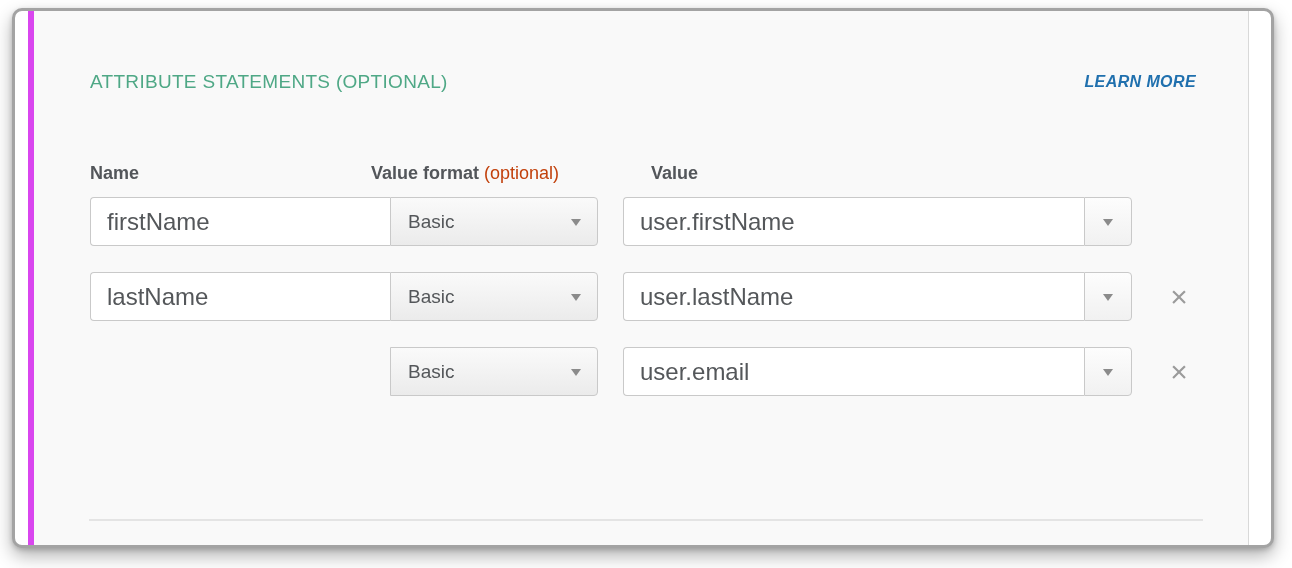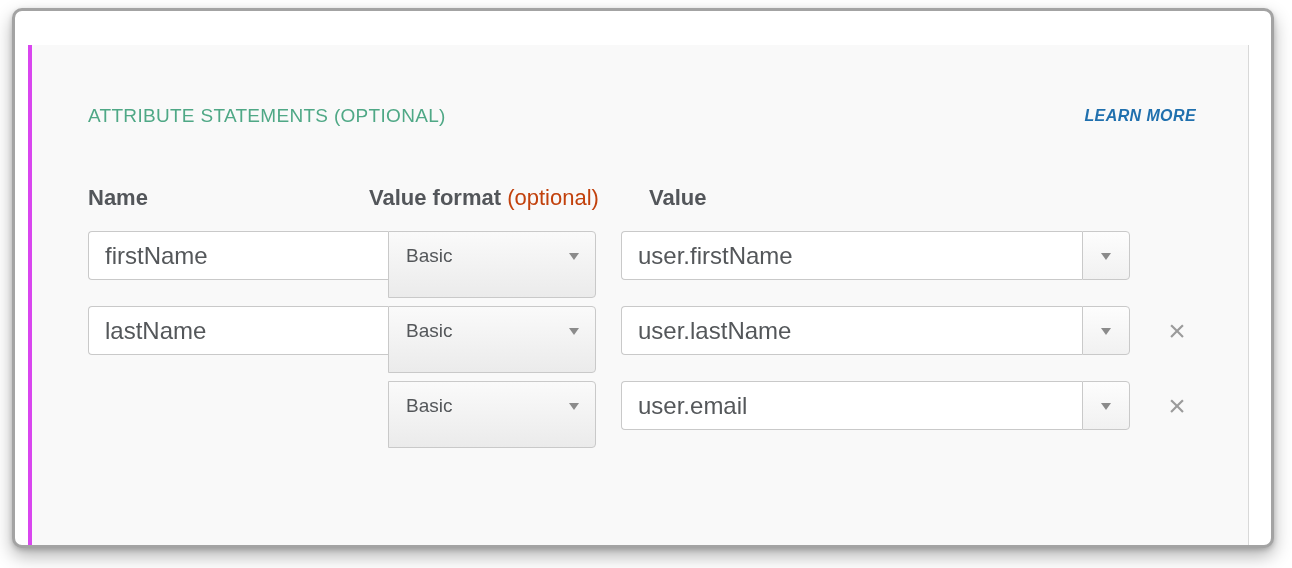--- a/index.html
+++ b/index.html
@@ -26,23 +26,22 @@
     box-shadow: 0 8px 18px rgba(0,0,0,0.30), 0 2px 5px rgba(0,0,0,0.18);
     overflow: hidden;
   }
 
   
   .panel {
     position: absolute;
     left: 13px; top: 0; bottom: 0;
     width: 1221px;
     background: #f9f9f9;
-    border-left: 4px solid #d946ef;
+    border-left: 6px solid #d946ef;
     border-right: 1px solid #d9d9d9;
-    margin-top: 34px;
   }
 
   .section-title {
     position: absolute;
     left: 56px; top: 60px;
     font-size: 19px;
     font-weight: 400;
     letter-spacing: 0.3px;
     color: var(--heading-green, #4fa886);
     white-space: nowrap;
@@ -55,22 +54,22 @@
     letter-spacing: 0.4px;
     color: var(--link-blue, #2070ae);
     text-decoration: none;
     cursor: pointer;
     white-space: nowrap;
     font-style: italic;
   }
 
   .col-head {
     position: absolute;
-    top: 140px;
-    font-size: 22px;
+    top: 152px;
+    font-size: 18px;
     font-weight: 700;
     color: #53565a;
     white-space: nowrap;
   }
   .col-head.name   { left: 56px; }
   .col-head.format { left: 337px; }
   .col-head.value  { left: 617px; }
   .col-head .note {
     font-weight: 400;
     color: #c2410c;
@@ -96,21 +95,21 @@
     font-size: 24px;
     color: #54575a;
     outline: none;
   }
   .name-input  { left: 56px;  width: 300px; }
   .value-input { left: 589px; width: 461px; }
 
   .format-select {
     position: absolute;
     left: 356px; top: 0;
-    width: 208px; height: 67px;
+    width: 208px; height: 49px;
     border: 1px solid #c9c9c9;
     border-radius: 0 4px 4px 0;
     background: linear-gradient(180deg, #fafafa, #ebebeb);
     cursor: pointer;
   }
   .format-select .sel-text {
     position: absolute;
     left: 17px; top: 0;
     line-height: 47px;
     font-size: 19px;

